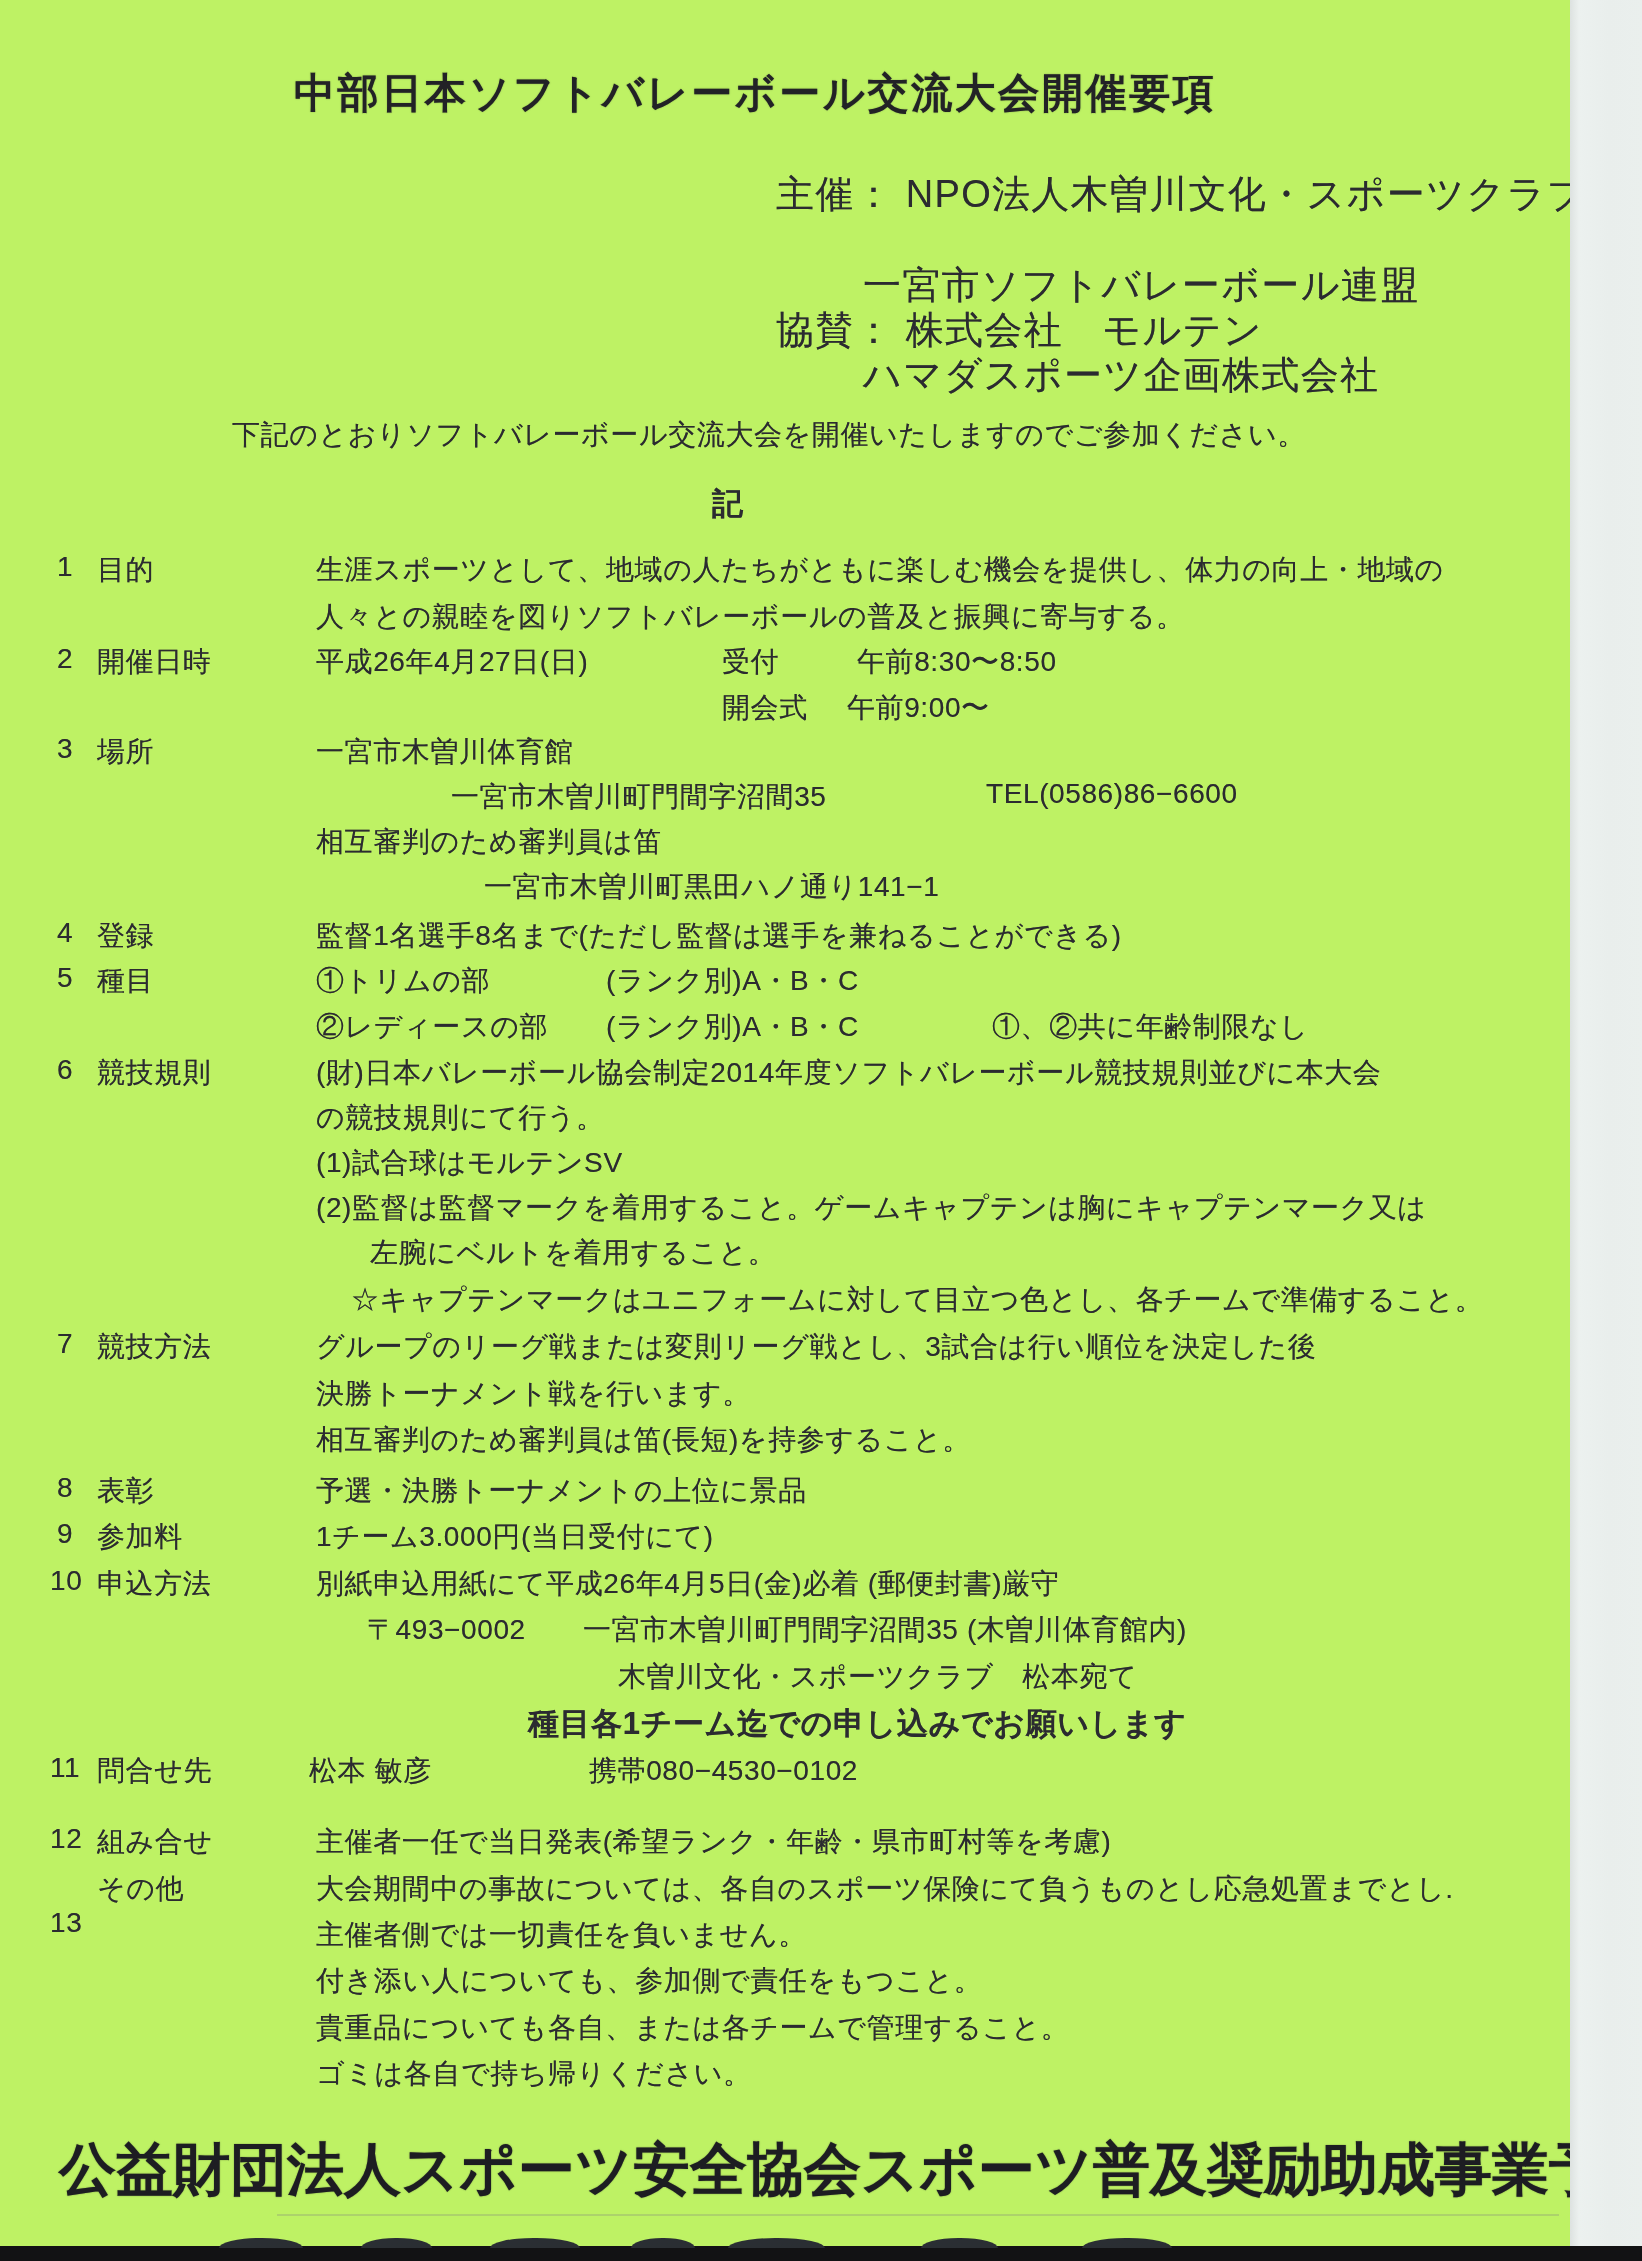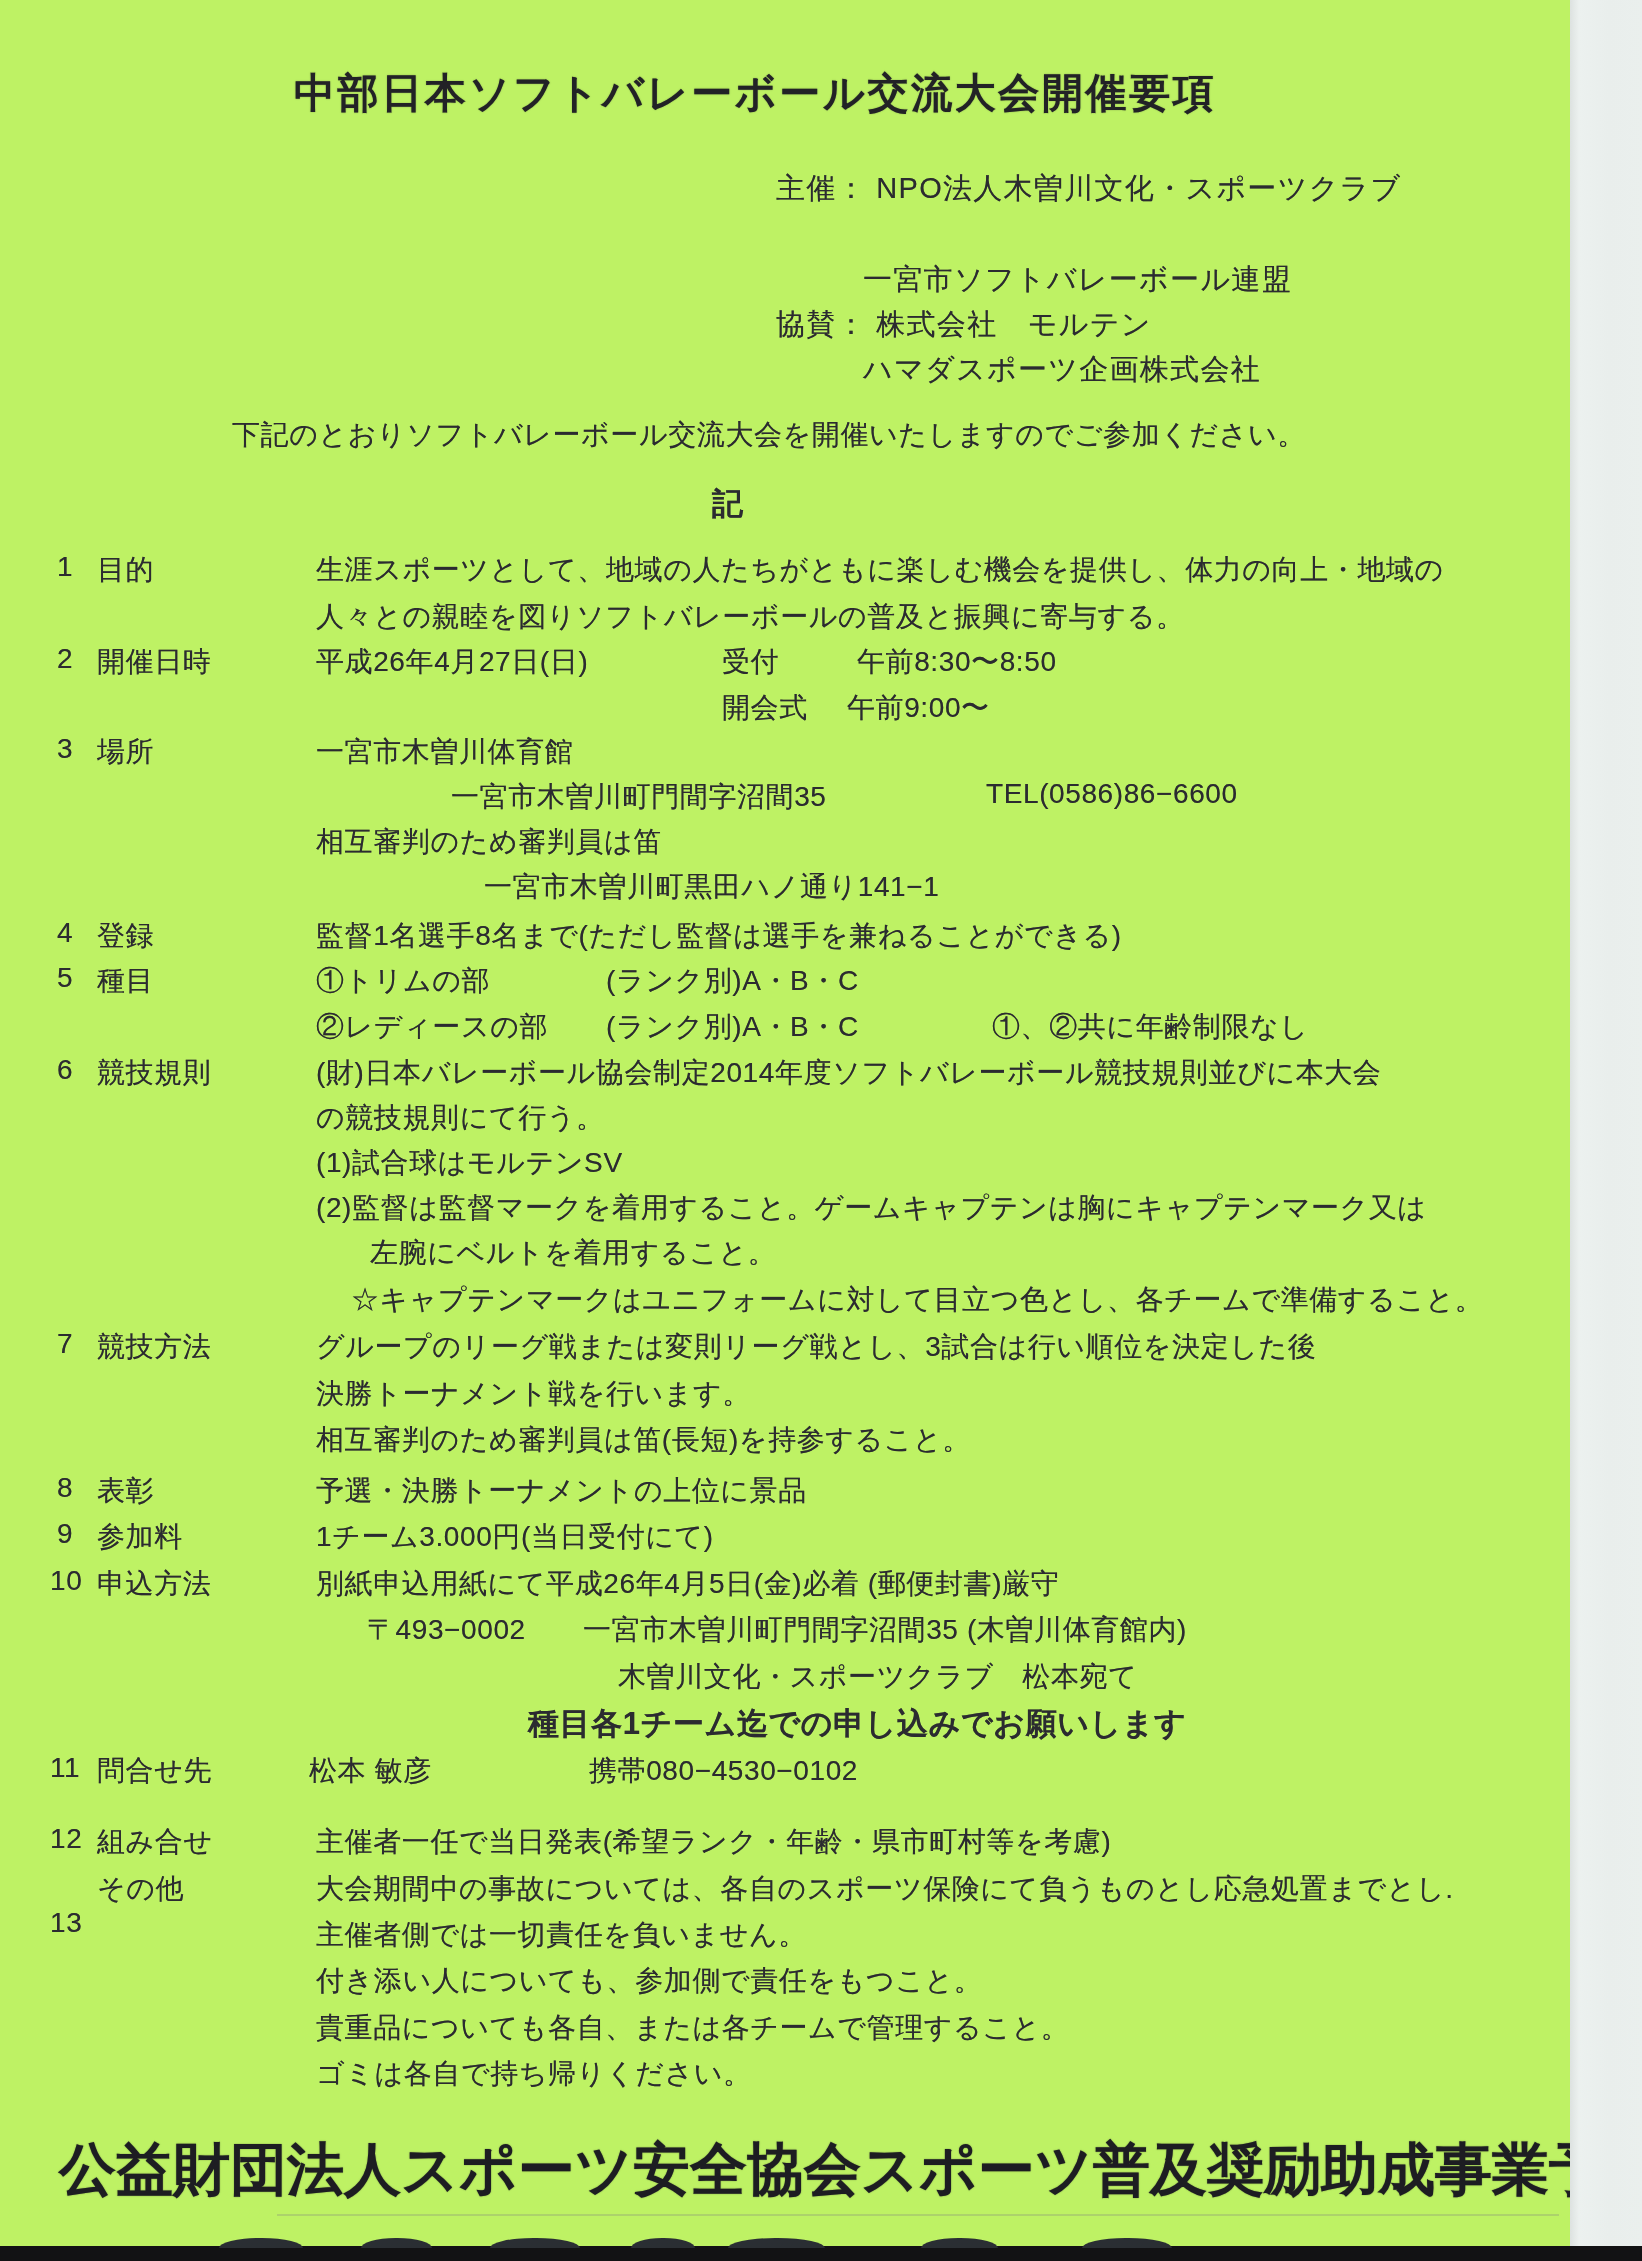--- a/index.html
+++ b/index.html
@@ -22,21 +22,21 @@
     color: #2b2b30;
     text-shadow: 0 0 0.6px rgba(40,40,46,.55);
   }
   .title {
     font-size: 41px;
     font-weight: 700;
     letter-spacing: 2.6px;
     color: #222226;
     text-shadow: 0 0 1.3px rgba(30,30,36,.5);
   }
-  .sponsor { font-size: 29px; letter-spacing: 1.3px; }
+  .sponsor { font-size: 38px; letter-spacing: 1.3px; }
   .record  { font-size: 31px; font-weight: 600; }
   .boldline { font-size: 31px; font-weight: 700; letter-spacing: 0.6px; }
   .footer-big {
     font-size: 57px;
     font-weight: 700;
     letter-spacing: 0px;
     color: #1d1d22;
     text-shadow: 0 0 1.3px rgba(25,25,30,.6);
   }
   

